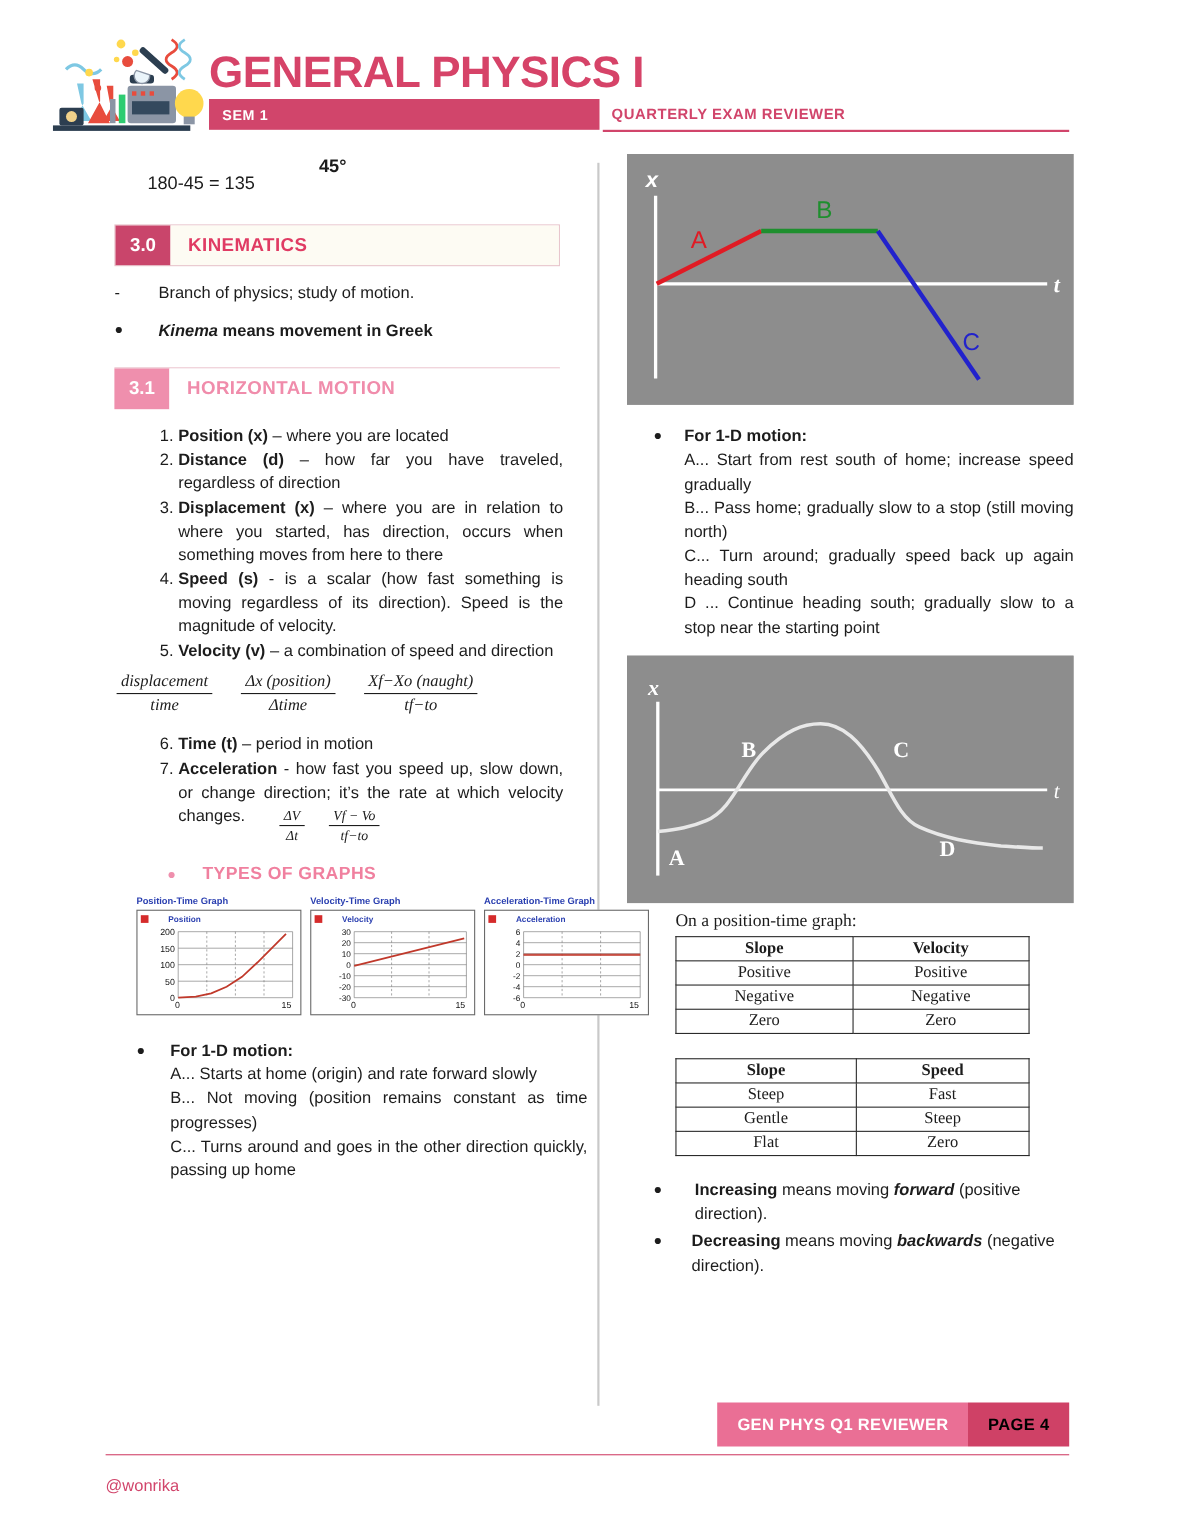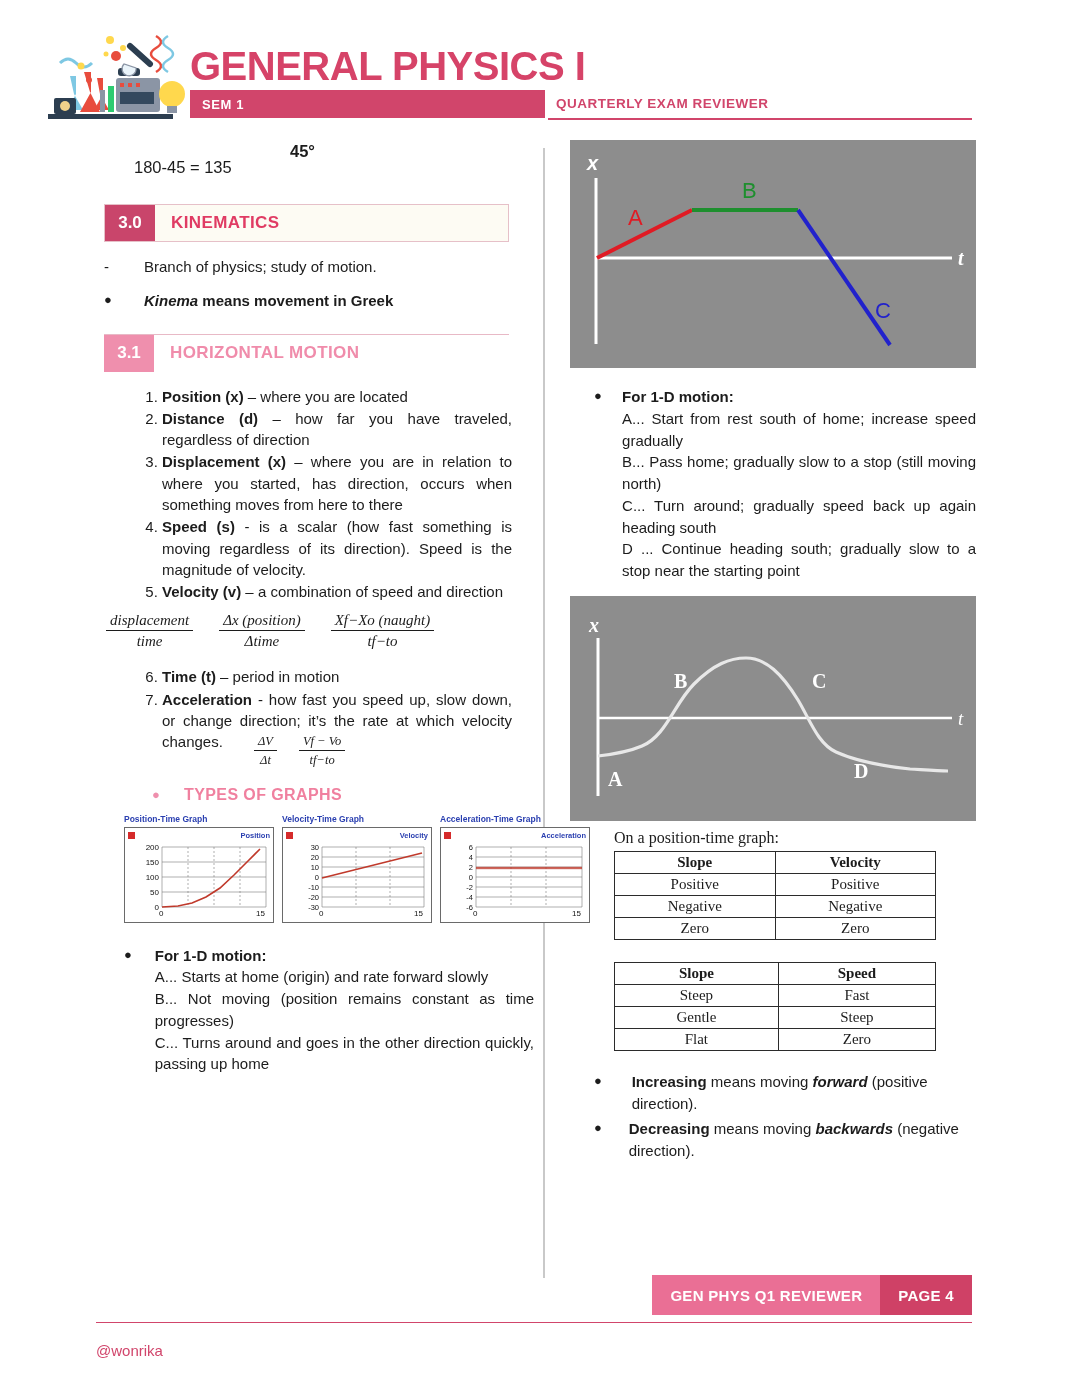--- a/index.html
+++ b/index.html
@@ -105,21 +105,21 @@
   .tog-head .mk { color:#ef8fad; font-size:13px; width:32px; }
   .tog-head .lbl { color:#f0809f; font-weight:bold; font-size:16px; letter-spacing:0.4px; }
 
   .graphs-wrap { margin:10px 0 0 62px; display:flex; gap:8px; }
   .mini { width:150px; }
   .mini .cap {
     text-align:left; color:#2a3fb0; font-size:8.5px; font-weight:bold;
     margin-bottom:3px; font-family:"Liberation Sans", sans-serif;
   }
   .mini .plotbox { border:1px solid #6a6a6a; background:#fff; padding:3px; height:96px; position:relative; }
-  .mini .lg { display:flex; align-items:center; gap:3px; margin-bottom:1px;justify-content:space-between; }
+  .mini .lg { display:flex; align-items:center; gap:18px; margin-bottom:1px; }
   .mini .lg .sw { width:7px; height:7px; background:#d52b2b; }
   .mini .lg .lt { color:#2a3fb0; font-size:7.5px; font-weight:bold; }
   .mini svg { display:block; }
 
   
   .gfx { background:#8d8d8d; width:406px; margin-bottom:4px; }
   .gfx svg { display:block; }
 
   
   .tbl-intro { font-family:"Liberation Serif", serif; font-size:16px; margin:8px 0 4px 44px; }
@@ -135,21 +135,21 @@
 
   
   .footer-pill {
     position:absolute; right:108px; bottom:82px; display:flex; height:40px;padding-left:48px;
   }
   .fp-left {
     background:#ea6f95; color:#fff; font-size:15px; font-weight:bold;
     display:flex; align-items:center; padding:0 18px; letter-spacing:0.3px;
   }
   .fp-right {
-    background:#cf4166; color:#ffffff; font-size:15px; font-weight:bold;
+    background:#cf4166; color:#000000; font-size:15px; font-weight:bold;
     display:flex; align-items:center; padding:0 18px; letter-spacing:0.3px;
   }
   .footer-rule {
     position:absolute; left:96px; bottom:74px; width:876px; height:1.4px; background:#d1456b;
   }
   .handle {
     position:absolute; left:96px; bottom:38px; font-size:15px; color:#d1456b;
   }
 </style>
 </head>

